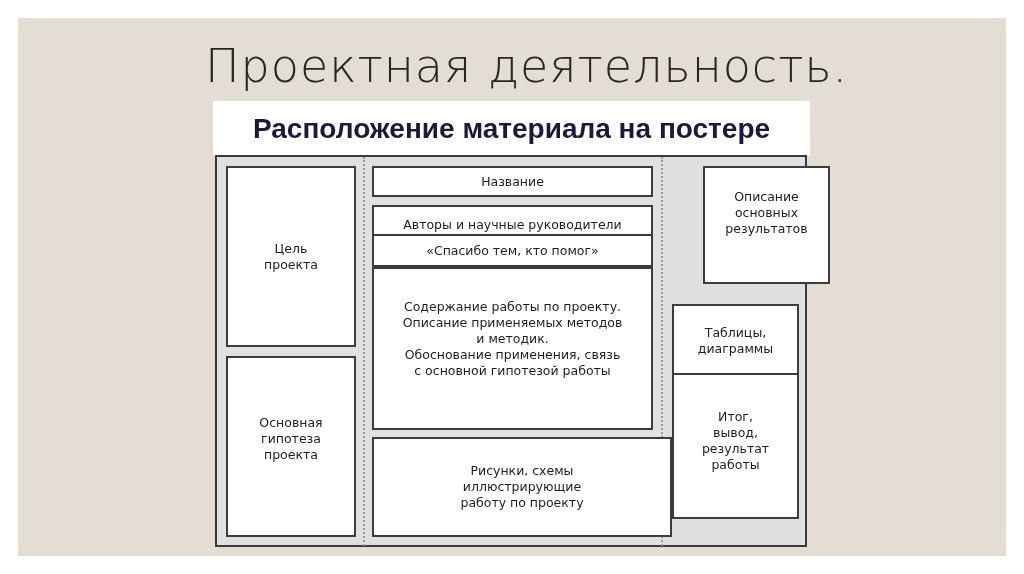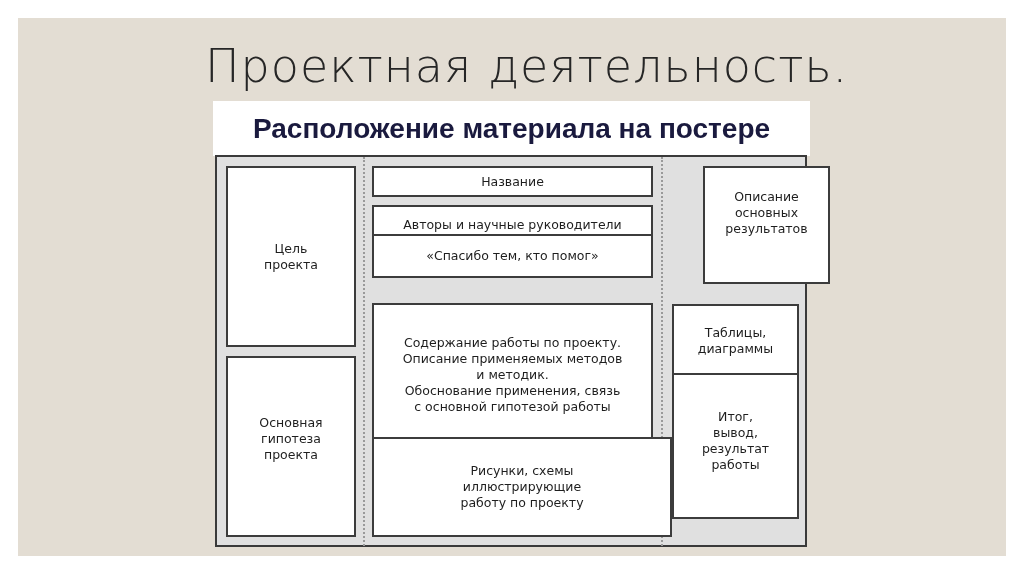--- a/index.html
+++ b/index.html
@@ -28,22 +28,22 @@
 <div class="divider" style="left:661px;"></div>
 
 <div class="box" style="left:226px; top:166px; width:130px; height:181px;">Цель
 проекта</div>
 <div class="box" style="left:226px; top:356px; width:130px; height:181px; padding-bottom:16px;">Основная
 гипотеза
 проекта</div>
 
 <div class="box" style="left:372px; top:166px; width:281px; height:31px;">Название</div>
 <div class="box" style="left:372px; top:205px; width:281px; height:40px;">Авторы и научные руководители</div>
-<div class="box" style="left:372px; top:234px; width:281px; height:44px;">«Спасибо тем, кто помог»</div>
-<div class="box" style="left:372px; top:267px; width:281px; height:163px; padding-bottom:20px;margin-top:36px;">Содержание работы по проекту.
+<div class="box" style="left:372px; top:234px; width:281px; height:33px;">«Спасибо тем, кто помог»</div>
+<div class="box" style="left:372px; top:267px; width:281px; height:163px; padding-bottom:20px;">Содержание работы по проекту.
 Описание применяемых методов
 и методик.
 Обоснование применения, связь
 с основной гипотезой работы</div>
 <div class="box" style="left:372px; top:437px; width:300px; height:100px;text-align:center;">Рисунки, схемы
 иллюстрирующие
 работу по проекту</div>
 
 <div class="box" style="left:672px; top:166px; width:127px; height:118px; padding-bottom:24px;margin-left:31px;">Описание
 основных

